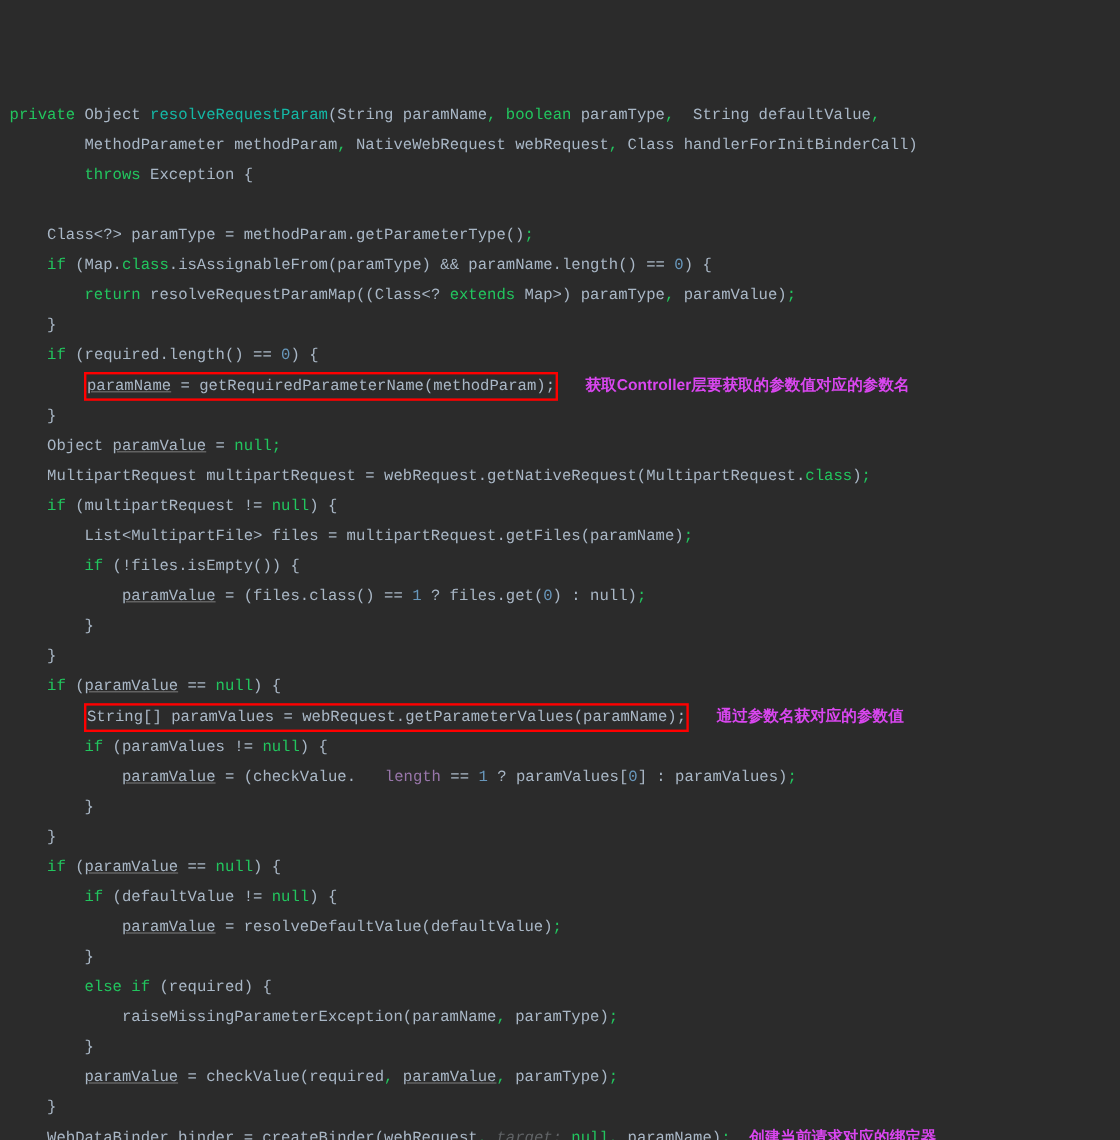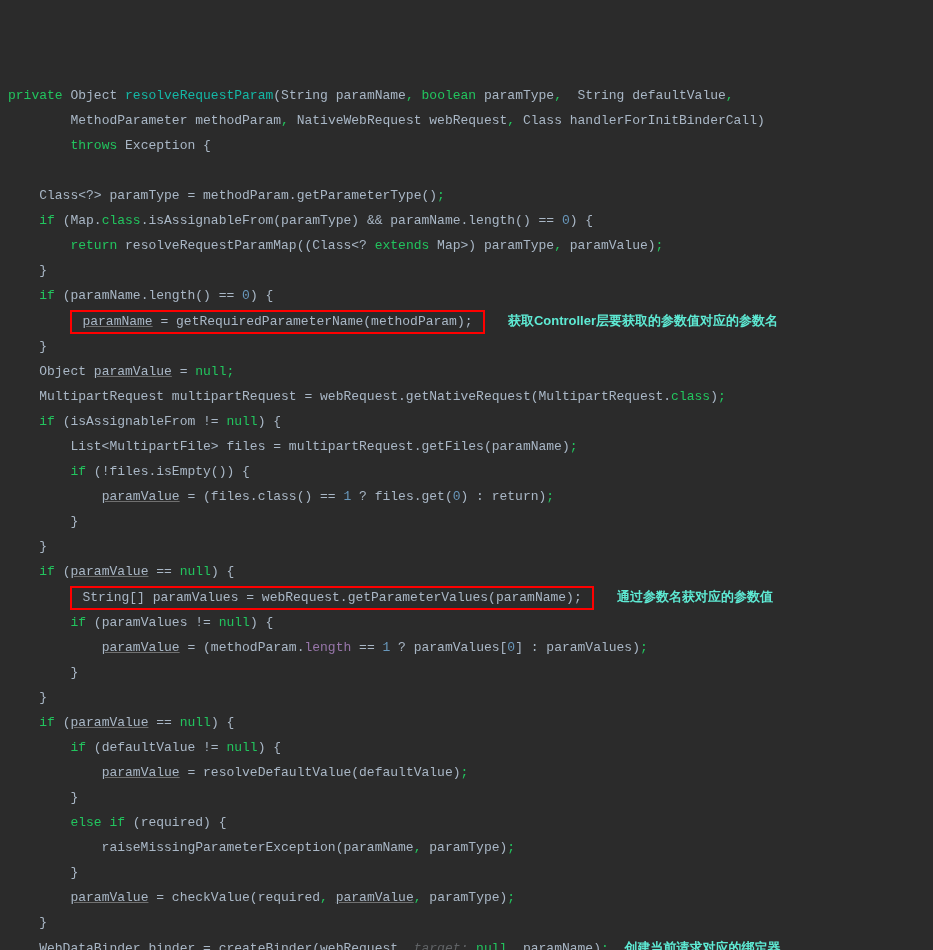--- a/index.html
+++ b/index.html
@@ -11,53 +11,53 @@
     line-height: 25px;
     color: #a9b7c6;
     white-space: pre;
     width: 933px;
     box-sizing: border-box;
   }
   .code-container { position: relative; }
   .kw { color: #22c55e; }
   .mname { color: #14b8a6; }
   .num { color: #6897bb; }
-  .prop { color: #9876aa; }
+  .prop { color: #9876aa; margin-left: 24px; }
   .hint { color: #606366; font-style: italic; }
   .u { text-decoration: underline; text-decoration-color: #707070; }
-  .redbox { border: 2px solid #ff0000; padding: 0 10px; display: inline-block; line-height: 20px; }
-  .anno { color: #5eead4; font-family: "Microsoft YaHei", sans-serif; font-weight: bold; font-size: 13px; white-space: normal; }
+  .redbox { border: 2px solid #ff0000; padding: 0 0; display: inline-block; line-height: 20px; }
+  .anno { color: #d946ef; font-family: "Microsoft YaHei", sans-serif; font-weight: bold; font-size: 13px; white-space: normal; }
 </style>
 </head>
 <body>
 
 
 <div class="code-container"><span class="kw">private</span> <span>Object</span> <span class="mname">resolveRequestParam</span><span>(String paramName</span><span class="kw">,</span> <span class="kw">boolean</span><span> paramType</span><span class="kw">,</span><span>  String defaultValue</span><span class="kw">,</span>
         <span>MethodParameter methodParam</span><span class="kw">,</span><span> NativeWebRequest webRequest</span><span class="kw">,</span><span> Class handlerForInitBinderCall)</span>
         <span class="kw">throws</span><span> Exception {</span>
 
 <span>    Class&lt;?&gt; paramType = methodParam.getParameterType()</span><span class="kw">;</span>
     <span class="kw">if</span><span> (Map.</span><span class="kw">class</span><span>.isAssignableFrom(paramType) &amp;&amp; paramName.length() == </span><span class="num">0</span><span>) {</span>
         <span class="kw">return</span><span> resolveRequestParamMap((Class&lt;? </span><span class="kw">extends</span><span> Map&gt;) paramType</span><span class="kw">,</span><span> paramValue)</span><span class="kw">;</span>
 <span>    }</span>
-    <span class="kw">if</span><span> (paramName.length() == </span><span class="num">0</span><span>) {</span>
+    <span class="kw">if</span><span> (required.length() == </span><span class="num">0</span><span>) {</span>
         <span class="redbox"><span class="u">paramName</span><span> = getRequiredParameterName(methodParam);</span></span>   <span class="anno">获取Controller层要获取的参数值对应的参数名</span>
 <span>    }</span>
 <span>    Object </span><span class="u">paramValue</span><span> = </span><span class="kw">null</span><span class="kw">;</span>
 <span>    MultipartRequest multipartRequest = webRequest.getNativeRequest(MultipartRequest.</span><span class="kw">class</span><span>)</span><span class="kw">;</span>
-    <span class="kw">if</span><span> (isAssignableFrom != </span><span class="kw">null</span><span>) {</span>
+    <span class="kw">if</span><span> (multipartRequest != </span><span class="kw">null</span><span>) {</span>
 <span>        List&lt;MultipartFile&gt; files = multipartRequest.getFiles(paramName)</span><span class="kw">;</span>
         <span class="kw">if</span><span> (!files.isEmpty()) {</span>
-            <span class="u">paramValue</span><span> = (files.class() == </span><span class="num">1</span><span> ? files.get(</span><span class="num">0</span><span>) : return)</span><span class="kw">;</span>
+            <span class="u">paramValue</span><span> = (files.class() == </span><span class="num">1</span><span> ? files.get(</span><span class="num">0</span><span>) : null)</span><span class="kw">;</span>
 <span>        }</span>
 <span>    }</span>
     <span class="kw">if</span><span> (</span><span class="u">paramValue</span><span> == </span><span class="kw">null</span><span>) {</span>
         <span class="redbox"><span>String[] paramValues = webRequest.getParameterValues(paramName);</span></span>   <span class="anno">通过参数名获对应的参数值</span>
         <span class="kw">if</span><span> (paramValues != </span><span class="kw">null</span><span>) {</span>
-            <span class="u">paramValue</span><span> = (methodParam.</span><span class="prop">length</span><span> == </span><span class="num">1</span><span> ? paramValues[</span><span class="num">0</span><span>] : paramValues)</span><span class="kw">;</span>
+            <span class="u">paramValue</span><span> = (checkValue.</span><span class="prop">length</span><span> == </span><span class="num">1</span><span> ? paramValues[</span><span class="num">0</span><span>] : paramValues)</span><span class="kw">;</span>
 <span>        }</span>
 <span>    }</span>
     <span class="kw">if</span><span> (</span><span class="u">paramValue</span><span> == </span><span class="kw">null</span><span>) {</span>
         <span class="kw">if</span><span> (defaultValue != </span><span class="kw">null</span><span>) {</span>
             <span class="u">paramValue</span><span> = resolveDefaultValue(defaultValue)</span><span class="kw">;</span>
 <span>        }</span>
         <span class="kw">else</span> <span class="kw">if</span><span> (required) {</span>
 <span>            raiseMissingParameterException(paramName</span><span class="kw">,</span><span> paramType)</span><span class="kw">;</span>
 <span>        }</span>
         <span class="u">paramValue</span><span> = checkValue(required</span><span class="kw">,</span> <span class="u">paramValue</span><span class="kw">,</span><span> paramType)</span><span class="kw">;</span>

